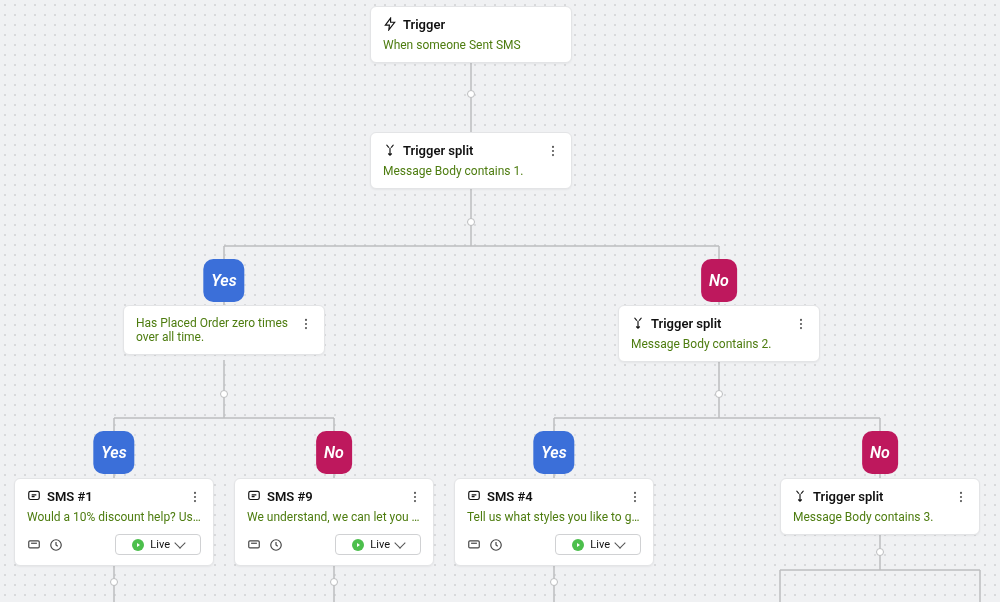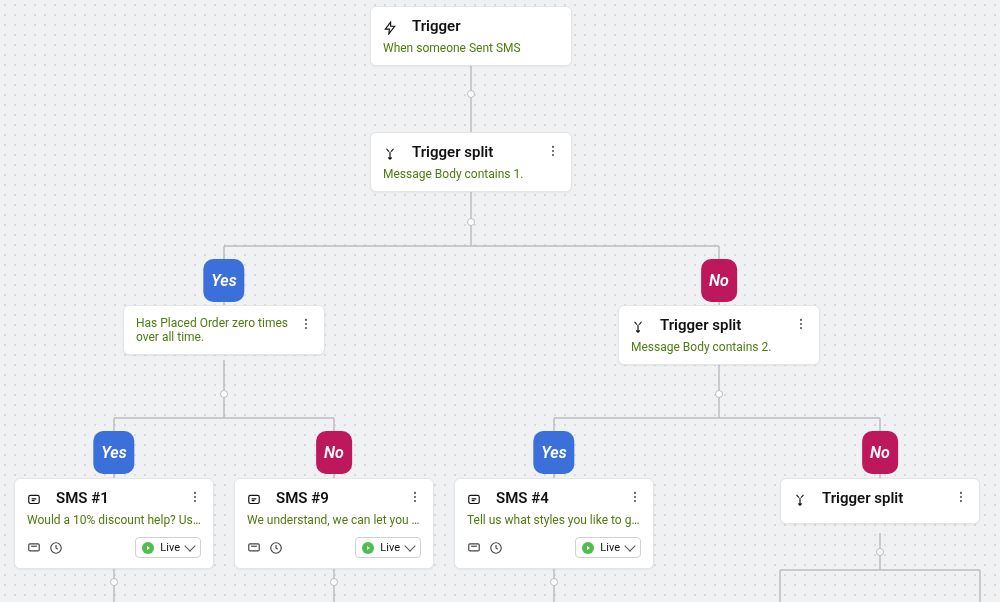--- a/index.html
+++ b/index.html
@@ -25,24 +25,24 @@
     background: #fff;
     border: 1px solid #e3e4e6;
     border-radius: 6px;
     box-shadow: 0 1px 2px rgba(0,0,0,0.05);
     padding: 10px 12px;
     font-size: 12px;
     color: #111;
   }
   .node-header {
     display: flex;
-    align-items: flex-end;
-    gap: 15px;
+    align-items: flex-start;
+    gap: 6px;
     font-weight: 600;
-    font-size: 15px;
+    font-size: 13px;
     margin-bottom: 6px;
   }
   .node-desc {
     font-size: 12px;
     color: #4d7c0f;
     white-space: nowrap;
     overflow: hidden;
     text-overflow: ellipsis;
   }
   .menu-btn {
@@ -68,21 +68,21 @@
     display: flex;
     gap: 8px;
     color: #444;
   }
   .live-select {
     display: flex;
     align-items: center;
     gap: 6px;
     border: 1px solid #d0d1d3;
     border-radius: 4px;
-    padding: 3px 6px;
+    padding: 3px 16px;
     font-size: 11px;
     cursor: pointer;
   }
   .live-dot {
     width: 12px; height: 12px;
     border-radius: 50%;
     background: #4cbf4c;
     display: flex;
     align-items: center;
     justify-content: center;
@@ -344,20 +344,21 @@
   </div>
 </div>
 
 <div class="node" style="left:780px; top:478px; width:200px;">
   <div class="node-header">
     <svg class="icon-svg" viewBox="0 0 24 24" fill="none" stroke="currentColor" stroke-width="2">
         <path d="M6 3 L10 8 M18 3 L14 8 M12 8 V 21 M9 18 L12 21 L15 18"></path>
       </svg>
     <span>Trigger split</span>
   </div>
+  <div class="node-desc">Message Body contains 3.</div>
   <div class="menu-btn">
     <svg width="14" height="14" viewBox="0 0 24 24" fill="currentColor">
         <circle cx="12" cy="5" r="1.8"></circle>
         <circle cx="12" cy="12" r="1.8"></circle>
         <circle cx="12" cy="19" r="1.8"></circle>
       </svg>
   </div>
 </div>
 
 </body></html>

